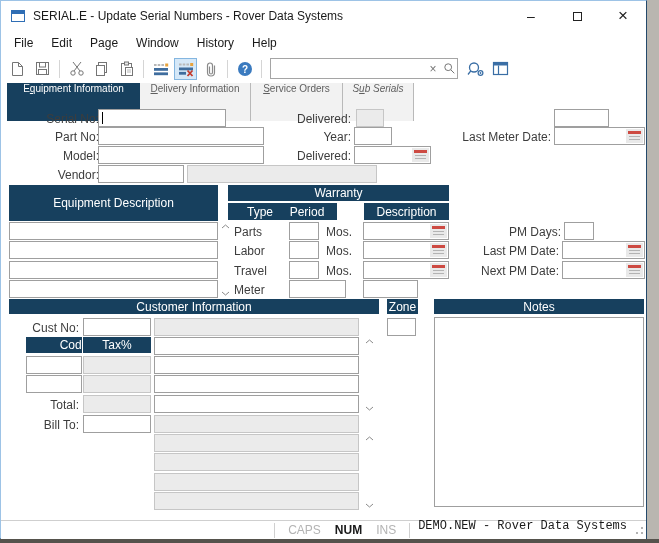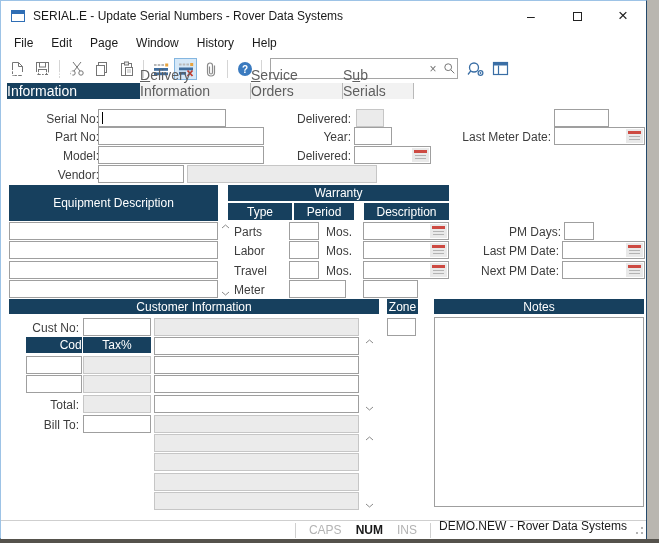--- a/index.html
+++ b/index.html
@@ -22,42 +22,42 @@
   
   .toolbar { position:absolute; left:0; top:54px; width:645px; height:27px; display:flex; align-items:center; padding-left:4px; background:#fff; }
   .tb-btn { width:23px; height:22px; display:flex; align-items:center; justify-content:center; border:1px solid transparent; margin:0 1px; }
   .tb-btn.active { background:#d5e8f8; border:1px solid #84b6e0; }
   .tb-sep { width:1px; height:18px; background:#d5d5d5; margin:0 4px; }
   .searchbox { position:relative; width:188px; height:21px; border:1px solid #a5a5a5; background:#fff; margin-left:4px; display:flex; align-items:center; }
   .searchbox input { border:none; outline:none; flex:1; height:17px; font-size:12px; padding:0 4px; min-width:0; }
   .sb-ico { width:16px; height:16px; display:flex; align-items:center; justify-content:center; color:#777; font-size:12px; }
   
   .tabbar { position:absolute; left:6px; top:82px; height:22px; display:flex; }
-  .tab { height:16px; display:flex; align-items:flex-end; justify-content:center; font-size:14px; }
+  .tab { height:38px; display:flex; align-items:flex-start; justify-content:center; font-size:10px; }
   .tab.active { background:#17405e; color:#fff; }
   .tab.inactive { background:#f2f2f2; color:#5f5f5f; border-right:1px solid #b9b9b9; }
   .tab .accel { text-decoration:underline; }
   
   .lbl { position:absolute; font-size:12px; color:#3d3d3d; text-align:right; white-space:nowrap; }
   .lbl-l { position:absolute; font-size:12px; color:#3d3d3d; text-align:left; white-space:nowrap; }
   .tf { position:absolute; background:#fff; border:1px solid #9f9f9f; height:18px; }
   .gf { position:absolute; background:#ebebeb; border:1px solid #c6c6c6; height:18px; }
   .hdr { position:absolute; background:#17405e; color:#fff; font-size:12px; display:flex; align-items:center; justify-content:center; }
   .cal { position:absolute; right:1px; top:1px; width:17px; height:14px; background:#e9e9e9; cursor:pointer; }
   .cal-top { display:block; height:3px; background:#cd4a42; margin:2px 2px 0; }
   .cal-line { display:block; height:1px; background:#b3b3b3; margin:2px 3px 0; }
   .caret { position:absolute; left:3px; top:2px; width:1px; height:12px; background:#000; }
   .scroll { position:absolute; width:13px; display:flex; flex-direction:column; justify-content:space-between; align-items:center; padding:2px 0; }
   
   .statusbar { position:absolute; left:0; top:519px; width:645px; height:19px; border-top:1px solid #cfcfcf; display:flex; align-items:center; background:#fff; font-size:12px; }
   .sb-spacer { flex:1; }
   .sb-vsep { width:1px; height:15px; background:#d0d0d0; margin:0 6px; }
   .kbd-off { color:#b3b3b3; margin:0 7px; }
   .kbd-on { color:#1a1a1a; font-weight:bold; margin:0 7px; }
-  .sb-context { color:#1a1a1a; margin:0 8px 8px 2px; white-space:nowrap; }
+  .sb-context { color:#1a1a1a; margin:0 8px 8px 2px; white-space:nowrap;font-family:Liberation Mono, monospace; }
   .grip { margin-right:2px; }
   .bottom-strip { position:absolute; left:0; top:539px; width:659px; height:4px; background:#55524c; }
 </style>
 </head>
 <body>
 
 <div id="stage">
 <div id="win">
 
   <div class="titlebar">
@@ -185,21 +185,21 @@
   <div class="tabbar">
     <div class="tab active" style="width:133px;">
       <span><span>E</span><span class="accel">q</span><span>uipment Information</span></span>
     </div>
     <div class="tab inactive" style="width:111px;">
       <span><span></span><span class="accel">D</span><span>elivery Information</span></span>
     </div>
     <div class="tab inactive" style="width:92px;">
       <span><span></span><span class="accel">S</span><span>ervice Orders</span></span>
     </div>
-    <div class="tab inactive" style="width:71px;">
+    <div class="tab inactive" style="width:71px;font-style:italic;">
       <span><span>S</span><span class="accel">u</span><span>b Serials</span></span>
     </div>
   </div>
 
   <div class="lbl" style="left:10px;top:111px;width:88px;">Serial No:</div>
   <div class="tf" style="left:97px;top:108px;width:128px;">
         <span class="caret"></span>
       </div>
   <div class="lbl" style="left:10px;top:129px;width:88px;">Part No:</div>
   <div class="tf" style="left:97px;top:126px;width:166px;"></div>
@@ -228,21 +228,21 @@
     <span class="cal">
           <span class="cal-top"></span>
           <span class="cal-line"></span>
           <span class="cal-line"></span>
         </span>
   </div>
 
   <div class="hdr" style="left:8px;top:184px;width:209px;height:36px;">Equipment Description</div>
   <div class="hdr" style="left:227px;top:184px;width:221px;height:16px;">Warranty</div>
   <div class="hdr" style="left:227px;top:202px;width:64px;height:17px;">Type</div>
-  <div class="hdr" style="left:293px;top:202px;width:60px;height:17px;">Period</div>
+  <div class="hdr" style="left:276px;top:202px;width:60px;height:17px;">Period</div>
   <div class="hdr" style="left:363px;top:202px;width:85px;height:17px;">Description</div>
 
   <div class="tf" style="left:8px;top:221px;width:209px;"></div>
   <div class="tf" style="left:8px;top:240px;width:209px;"></div>
   <div class="tf" style="left:8px;top:260px;width:209px;"></div>
   <div class="tf" style="left:8px;top:279px;width:209px;"></div>
   <div class="scroll" style="left:218px;top:221px;height:76px;">
     <svg width="9" height="5" viewBox="0 0 9 5">
           <polyline points="1,4 4.5,1 8,4" fill="none" stroke="#8a8a8a"></polyline>
         </svg>

